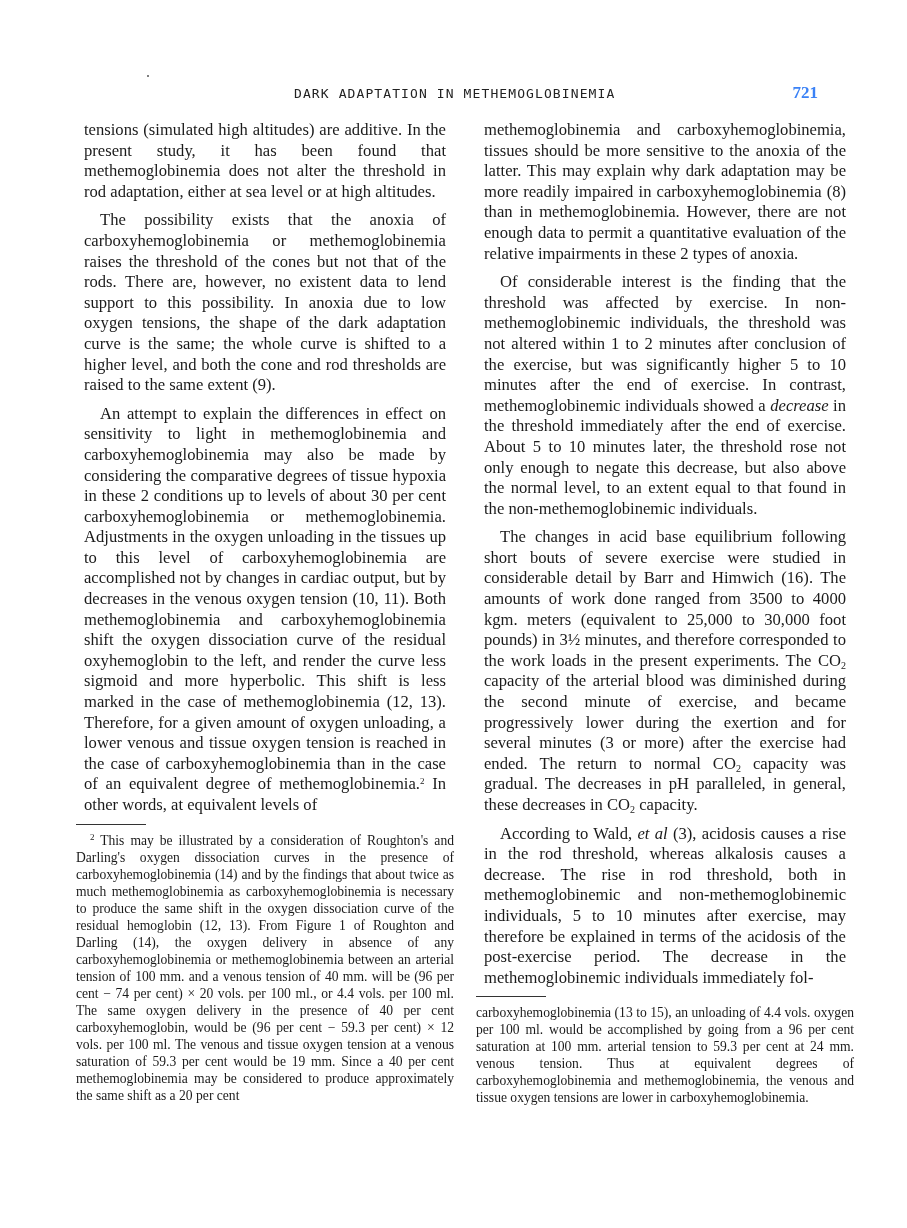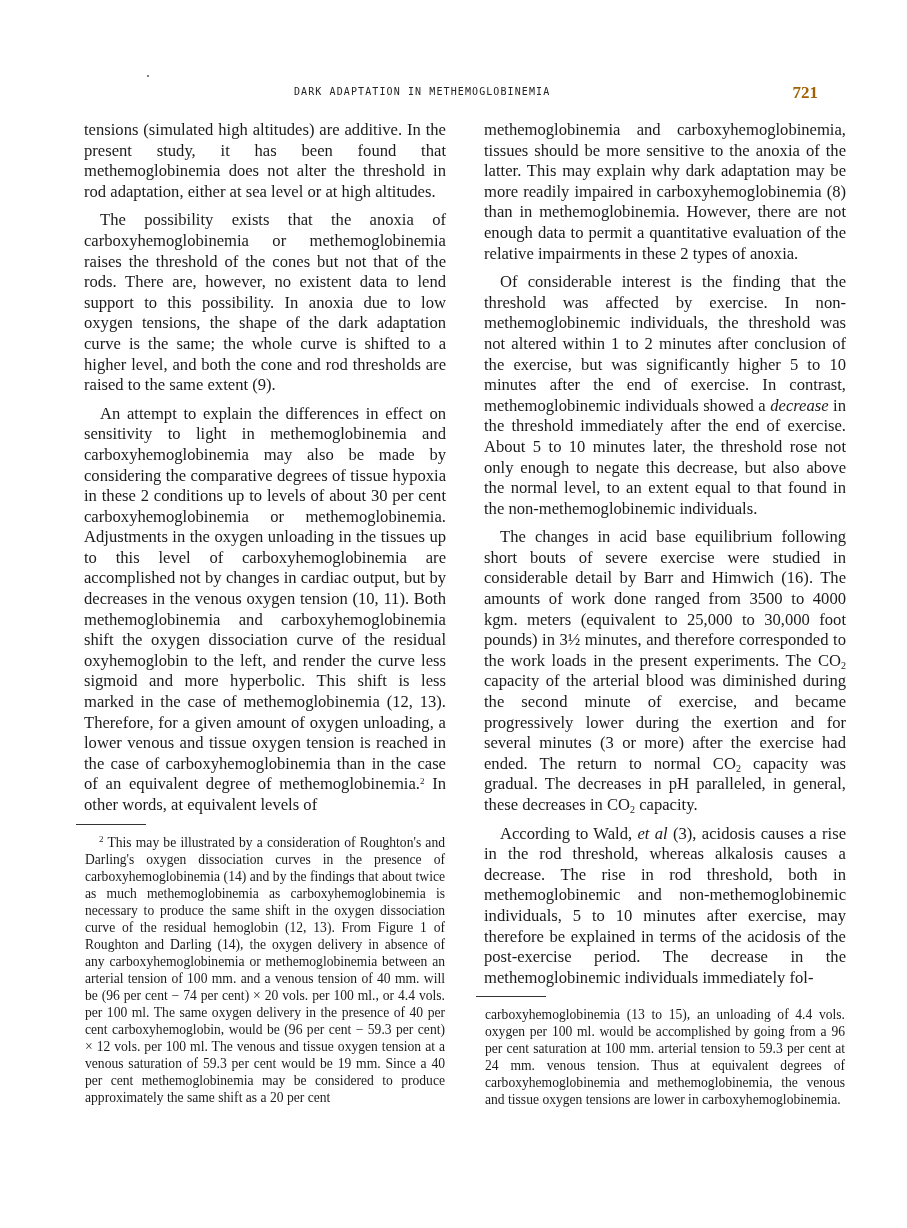--- a/index.html
+++ b/index.html
@@ -1,30 +1,30 @@
 <!DOCTYPE html>
 <html><head>
   <meta charset="utf-8">
   <style>
     html, body { margin: 0; padding: 0; background: #ffffff; }
     body { width: 907px; height: 1228px; position: relative; overflow: hidden; color: #1a1a1a; font-family: "Liberation Serif", "DejaVu Serif", serif; }
     .page { position: absolute; left: 0; top: 0; width: 907px; height: 1228px; }
     .dot { position: absolute; left: 147px; top: 75px; width: 2px; height: 2px; background: #555; border-radius: 1px; }
     .running-head { position: absolute; top: 84px; left: 0; width: 907px; height: 20px; }
-    .running-title { position: absolute; left: 294px; top: 2px; font-size: 10px; letter-spacing: 1.1px; font-family: "DejaVu Sans Mono", "Liberation Mono", monospace; color: #222; }
-    .page-number { position: absolute; right: 89px; top: -1px; font-size: 17px; font-weight: bold; color: #a16207; }
+    .running-title { position: absolute; left: 294px; top: 2px; font-size: 13px; letter-spacing: 1.1px; font-family: "DejaVu Sans Mono", "Liberation Mono", monospace; color: #222; }
+    .page-number { position: absolute; right: 89px; top: -1px; font-size: 17px; font-weight: bold; color: #3b82f6; }
     .col { position: absolute; top: 112px; width: 378px; }
     .col.left { left: 76px; }
     .col.right { left: 476px; }
     .body-text { font-size: 16.6px; line-height: 20.6px; text-align: justify; hyphens: none; margin: 0; }
     .body-text p { margin: 8px; text-indent: 0; }
     .body-text p.indent { text-indent: 16px; }
     .fn-rule { width: 70px; height: 0; border-top: 1px solid #333; margin: 8px 0 7px 0; }
     .footnote { font-size: 13.6px; line-height: 17px; text-align: justify; margin: 0; }
-    .footnote p { margin: 9px; }
+    .footnote p { margin: 0; }
     .footnote p.indent { text-indent: 14px; }
     sup { font-size: 9px; line-height: 0; vertical-align: 5px; }
     sub { font-size: 10px; line-height: 0; vertical-align: -3px; }
     i { }
   </style>
 </head>
 <body>
 
 <div class="page">
   <div class="dot"></div>

